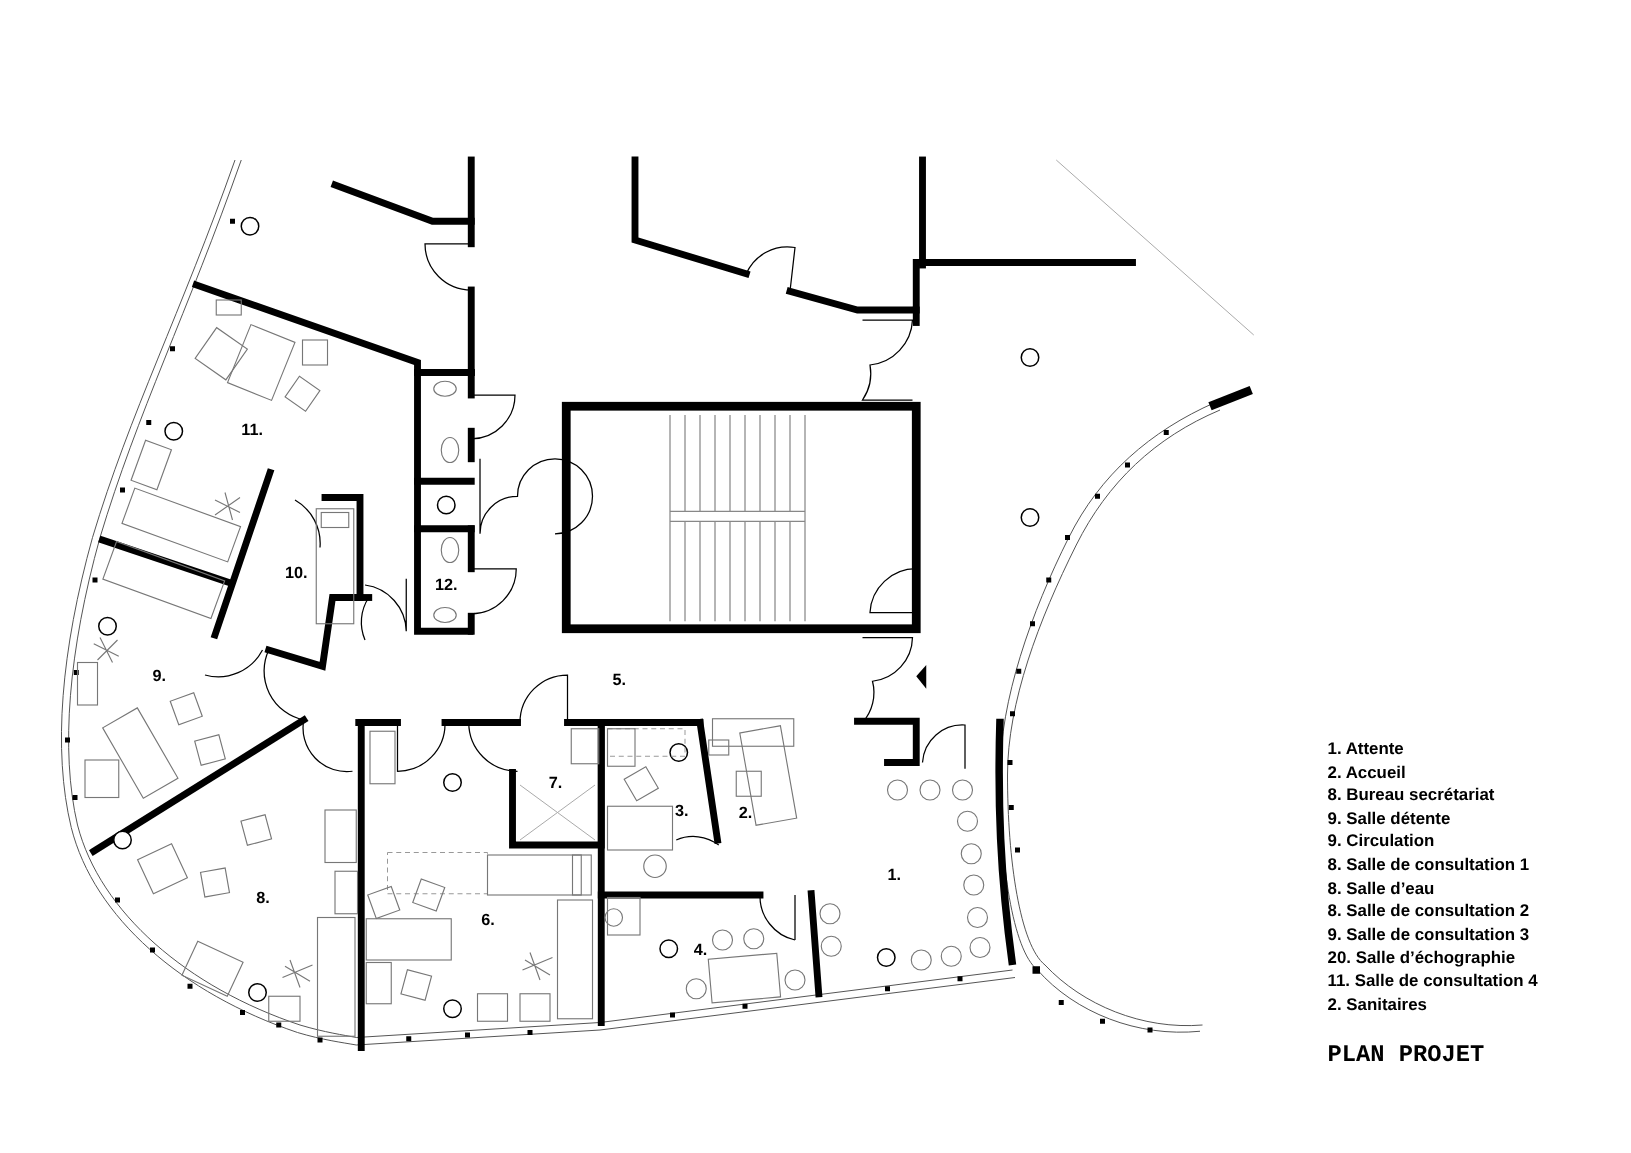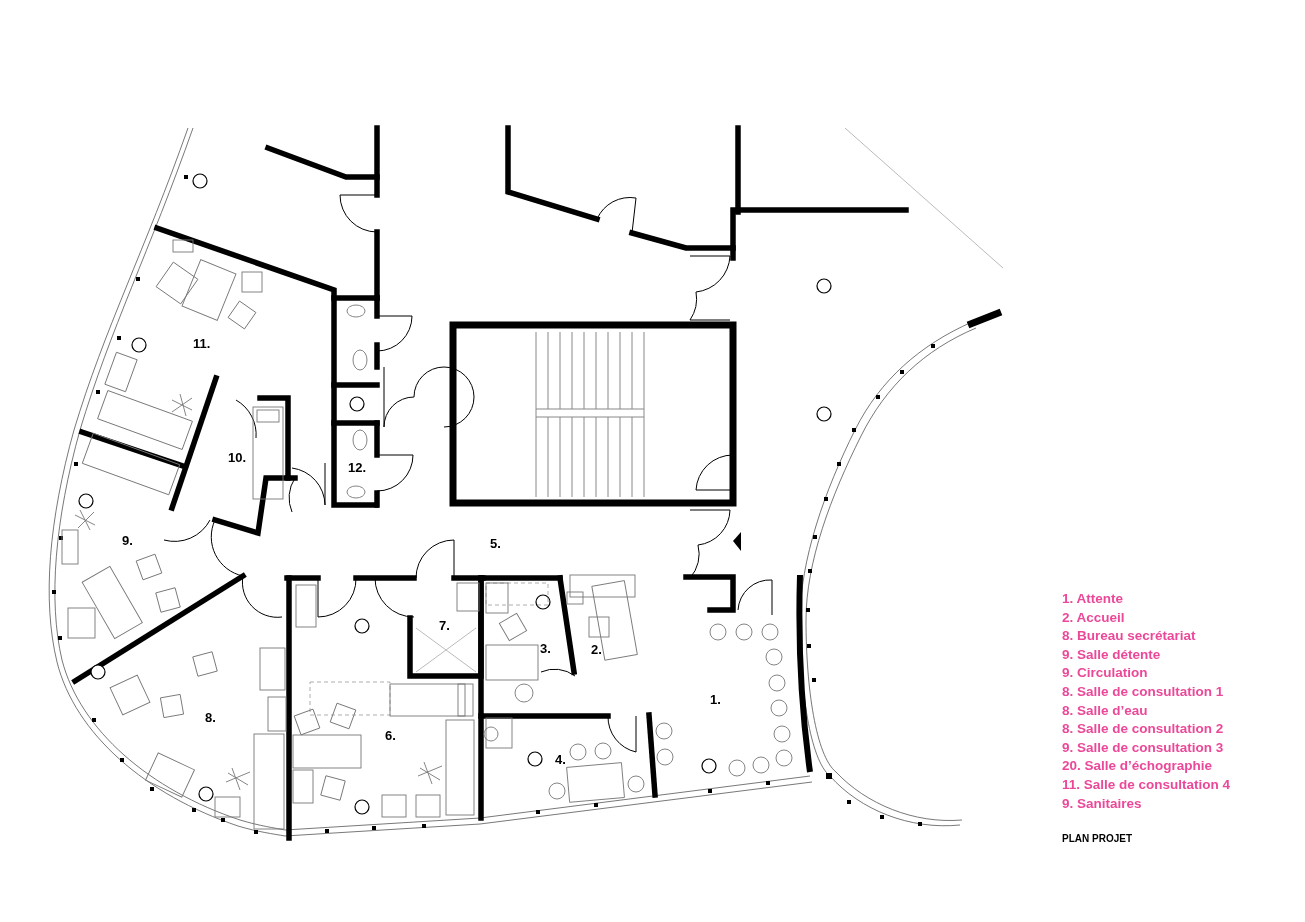--- a/index.html
+++ b/index.html
@@ -12,22 +12,22 @@
   .furn { stroke: #777; stroke-width: 0.9; fill: none; }
   .furnd { stroke: #999; stroke-width: 0.8; fill: none; stroke-dasharray: 4 3; }
   .stair { stroke: #888; stroke-width: 1; fill: none; }
   .col { stroke: #000; stroke-width: 1.2; fill: #fff; }
   .stool { stroke: #777; stroke-width: 0.9; fill: none; }
   .facade { stroke: #555; stroke-width: 0.8; fill: none; }
   .mull { fill: #000; }
   .thin { stroke: #aaa; stroke-width: 0.8; fill: none; }
   .room-label { font-family: "Liberation Sans", sans-serif; font-weight: bold; font-size: 13px; fill: #000; }
   #legend { position: absolute; left: 1062px; top: 590px; }
-  .legend-item { font-weight: bold; font-size: 13.5px; line-height: 18.6px; color: #ec4899; white-space: nowrap; }
-  #plan-title { position: absolute; left: 1062px; top: 833px; font-weight: bold; font-size: 10px; color: #000; }
+  .legend-item { font-weight: bold; font-size: 13.5px; line-height: 18.6px; color: #000000; white-space: nowrap; }
+  #plan-title { position: absolute; left: 1062px; top: 833px; font-weight: bold; font-size: 19px; color: #000; font-family: Liberation Mono, monospace; }
 </style>
 </head>
 <body>
 
 <svg id="plan" width="1305" height="922" viewBox="0 0 1305 922" xmlns="http://www.w3.org/2000/svg">
 
   <g>
 
     <path class="facade" d="M193,128 C150,250 110,330 80,430 C55,520 48,600 62,660 C80,730 150,790 240,820 C260,826 275,828 285,830"></path>
     <path class="facade" d="M188,128 C145,250 104,330 74,430 C49,520 42,600 57,662 C75,734 146,795 238,826 C258,832 274,834 285,836"></path>
@@ -308,16 +308,16 @@
   <div class="legend-item">2. Accueil</div>
   <div class="legend-item">8. Bureau secrétariat</div>
   <div class="legend-item">9. Salle détente</div>
   <div class="legend-item">9. Circulation</div>
   <div class="legend-item">8. Salle de consultation 1</div>
   <div class="legend-item">8. Salle d’eau</div>
   <div class="legend-item">8. Salle de consultation 2</div>
   <div class="legend-item">9. Salle de consultation 3</div>
   <div class="legend-item">20. Salle d’échographie</div>
   <div class="legend-item">11. Salle de consultation 4</div>
-  <div class="legend-item">9. Sanitaires</div>
+  <div class="legend-item">2. Sanitaires</div>
 </div>
 
 <div id="plan-title">PLAN PROJET</div>
 
 </body></html>

